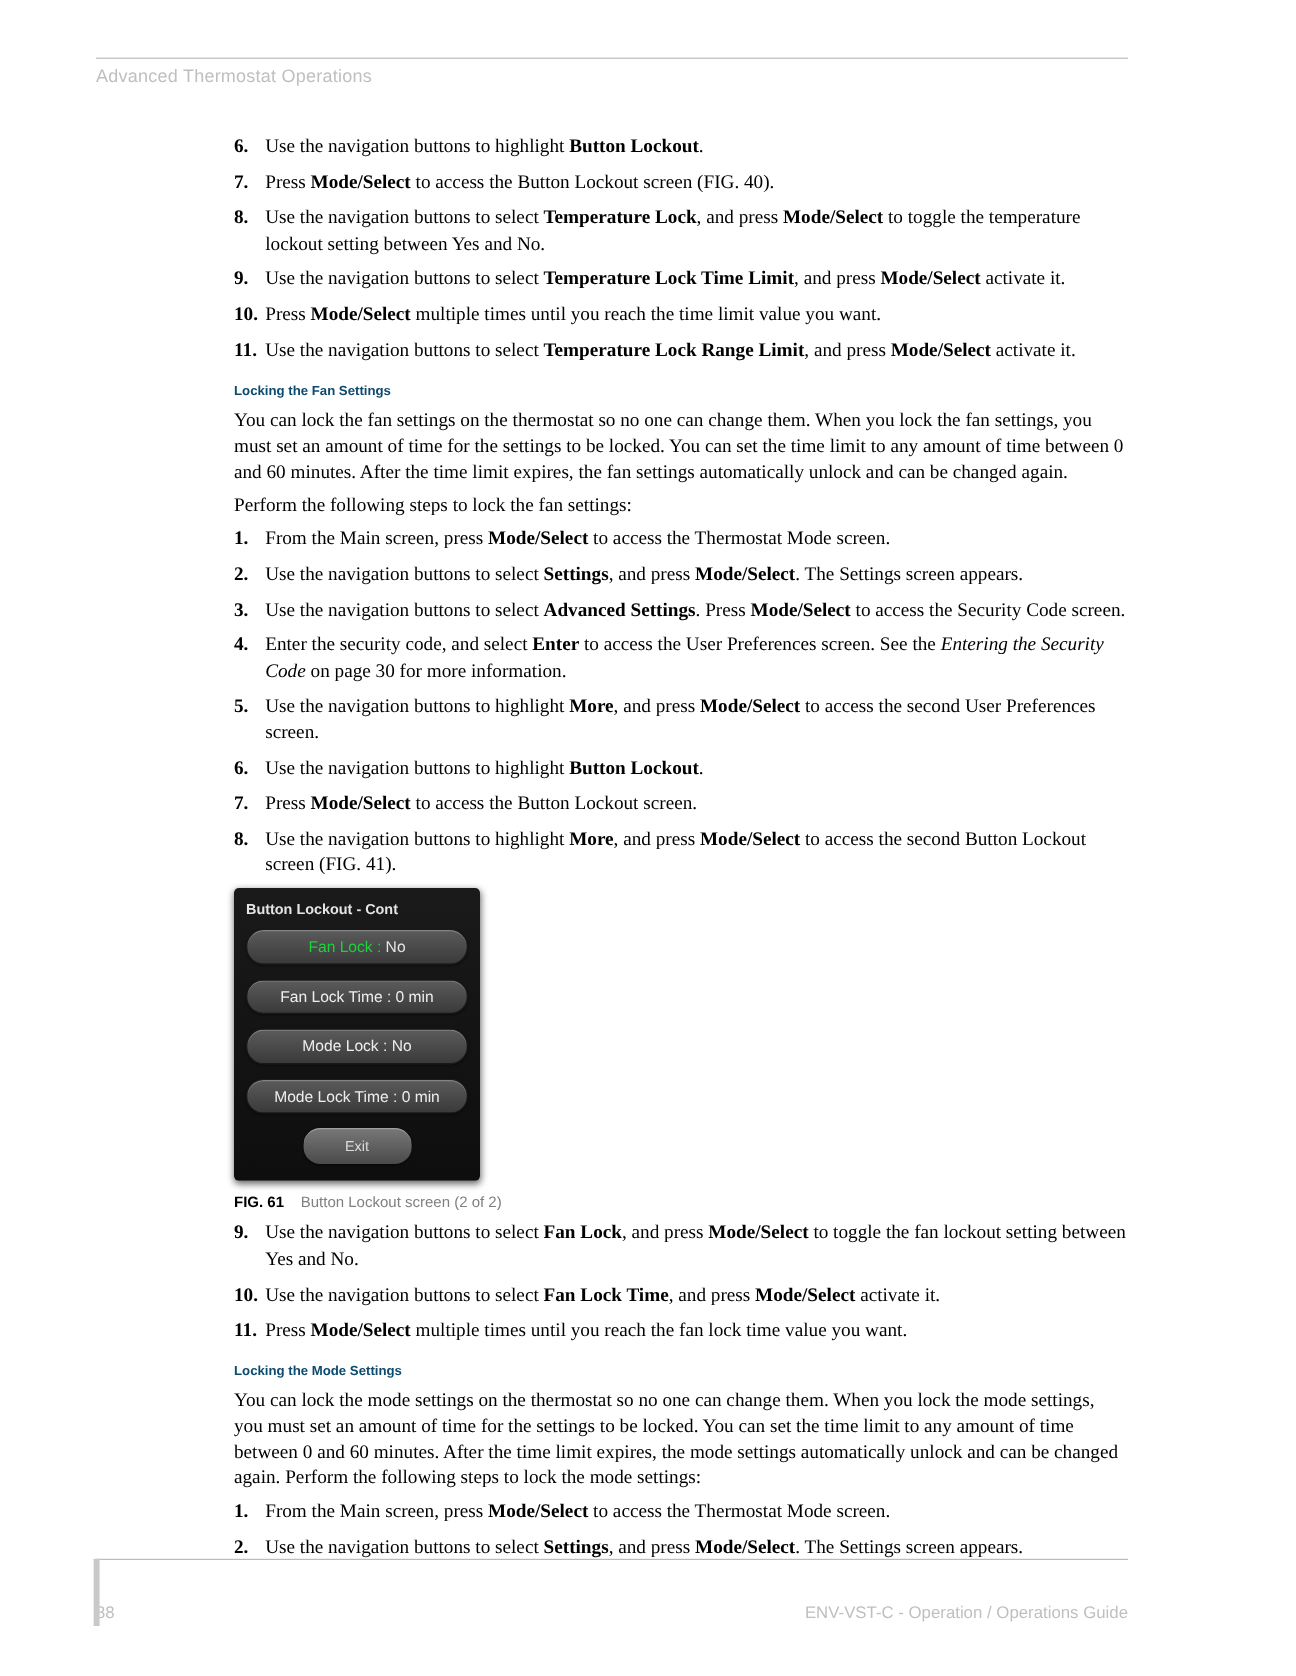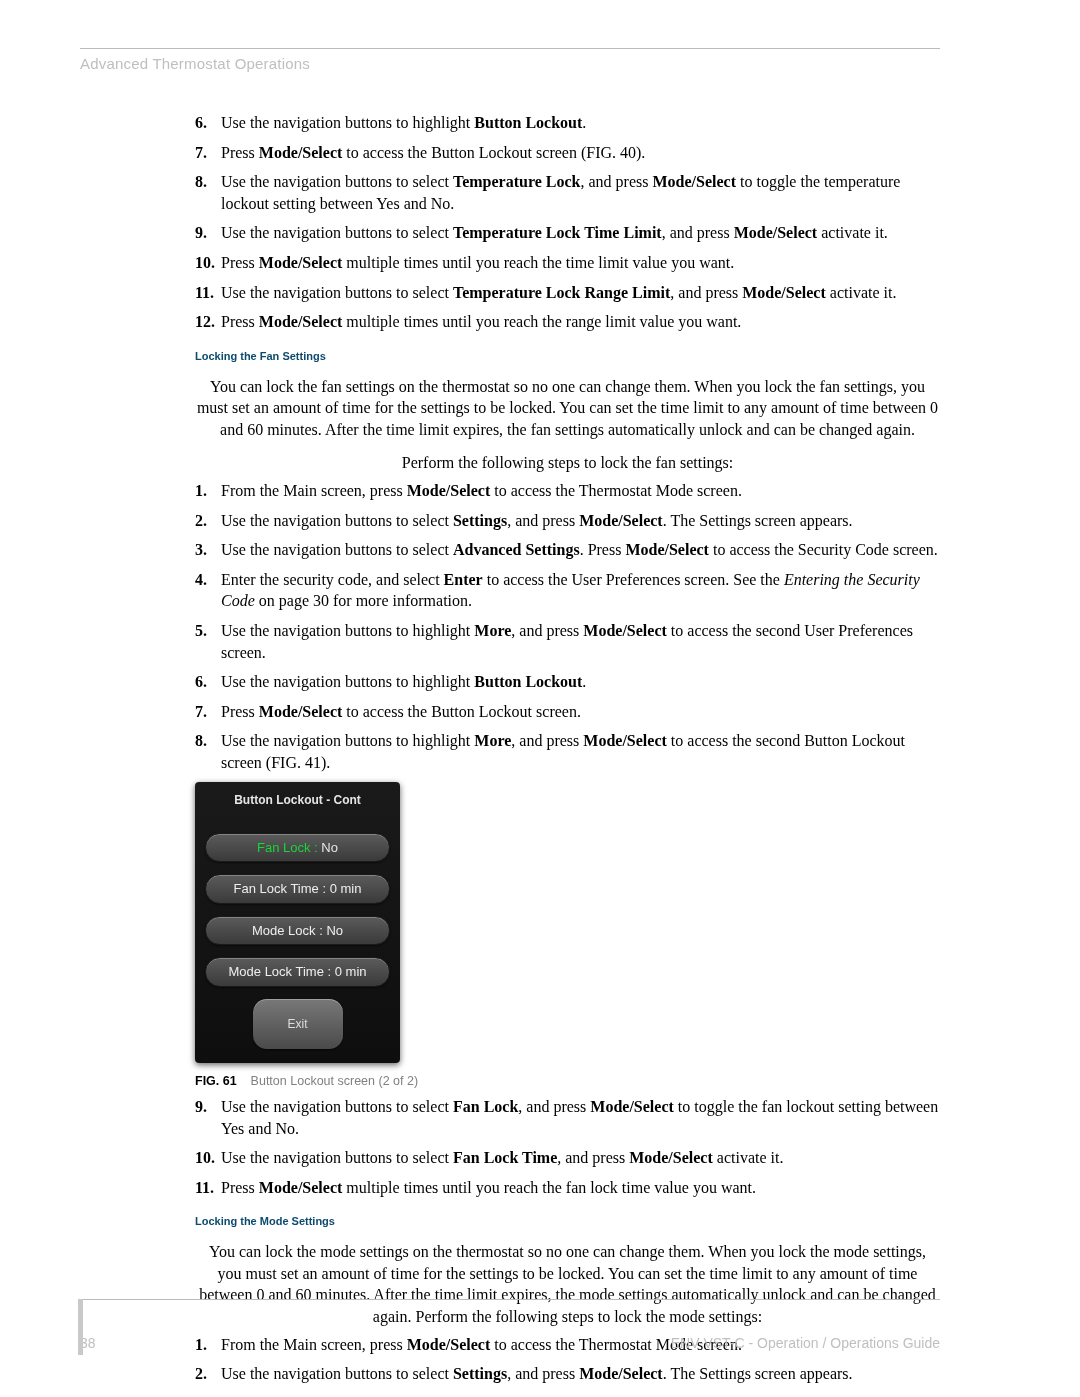--- a/index.html
+++ b/index.html
@@ -26,22 +26,21 @@
     letter-spacing: 0.2px;
     margin-bottom: 40px;
   }
   .content {
     margin-left: 115px;
     margin-right: 0;
     font-size: 16px;
     line-height: 1.35;
   }
   .content p {
-    margin: 12px 0 6px 0;
-    text-align: center;
+    margin: 0 0 6px 0;
   }
   .subheading {
     font-family: Arial, Helvetica, sans-serif;
     color: #0c4a6e;
     font-weight: 600;
     font-size: 11px;
     margin-top: 16px;
     margin-bottom: 6px;
   }
   ol.steps {
@@ -70,24 +69,23 @@
   .thermo {
     width: 185px;
     background: linear-gradient(#1a1a1a, #0e0e0e);
     border-radius: 4px;
     padding: 10px 10px 14px 10px;
     box-shadow: 0 2px 6px rgba(0,0,0,0.6);
     font-family: Arial, Helvetica, sans-serif;
   }
   .thermo-title {
     color: #e5e5e5;
-    text-align: center;
     font-size: 12px;
     font-weight: bold;
-    margin-bottom: 25px;
+    margin-bottom: 8px;
   }
   .thermo-row {
     background: linear-gradient(#5b5b5b, #3a3a3a);
     border: 1px solid #1a1a1a;
     border-radius: 16px;
     color: #eee;
     font-size: 13px;
     text-align: center;
     padding: 5px 0;
     margin-bottom: 12px;
@@ -95,21 +93,21 @@
   }
   .thermo-row.highlight { color: #19d43a; }
   .thermo-exit {
     width: 90px;
     margin: 4px auto 0 auto;
     background: linear-gradient(#787878, #4a4a4a);
     border-radius: 14px;
     color: #ddd;
     font-size: 12px;
     text-align: center;
-    padding: 17px 0;
+    padding: 7px 0;
     box-shadow: inset 0 1px 0 rgba(255,255,255,0.3), 0 1px 2px rgba(0,0,0,0.6);
   }
   .fig-caption {
     font-family: Arial, Helvetica, sans-serif;
     font-size: 12.5px;
     color: #808080;
     margin-top: 10px;
   }
   .fig-caption .figlabel {
     color: #000;
@@ -171,24 +169,20 @@
           <span class="num">9.</span>
           <span class="txt">Use the navigation buttons to select <span class="bold">Temperature Lock Time Limit</span>, and press <span class="bold">Mode/Select</span> activate it.</span>
         </li>
         <li>
           <span class="num">10.</span>
           <span class="txt">Press <span class="bold">Mode/Select</span> multiple times until you reach the time limit value you want.</span>
         </li>
         <li>
           <span class="num">11.</span>
           <span class="txt">Use the navigation buttons to select <span class="bold">Temperature Lock Range Limit</span>, and press <span class="bold">Mode/Select</span> activate it.</span>
-        </li>
-        <li>
-          <span class="num">12.</span>
-          <span class="txt">Press <span class="bold">Mode/Select</span> multiple times until you reach the range limit value you want.</span>
         </li>
       </ol>
 
     <div class="subheading">Locking the Fan Settings</div>
     <p>You can lock the fan settings on the thermostat so no one can change them. When you lock the fan settings, you must set an amount of time for the settings to be locked. You can set the time limit to any amount of time between 0 and 60 minutes. After the time limit expires, the fan settings automatically unlock and can be changed again.</p>
     <p>Perform the following steps to lock the fan settings:</p>
     <ol class="steps" id="steps-fan">
         <li>
           <span class="num">1.</span>
           <span class="txt">From the Main screen, press <span class="bold">Mode/Select</span> to access the Thermostat Mode screen.</span>

